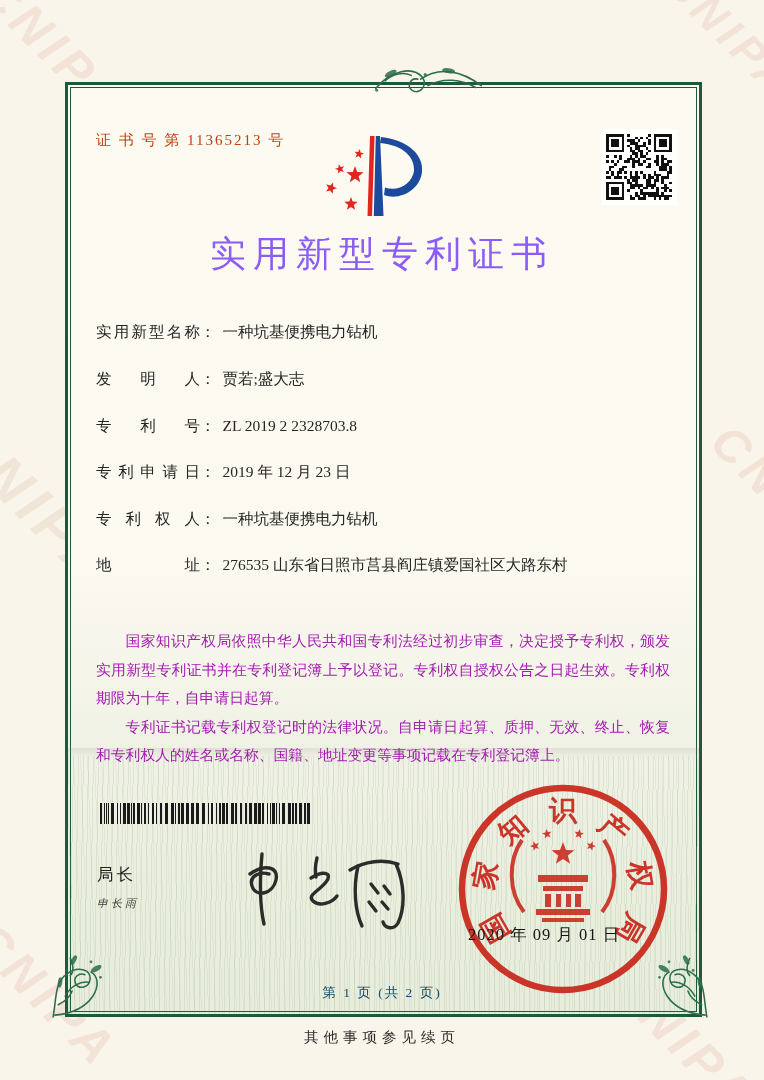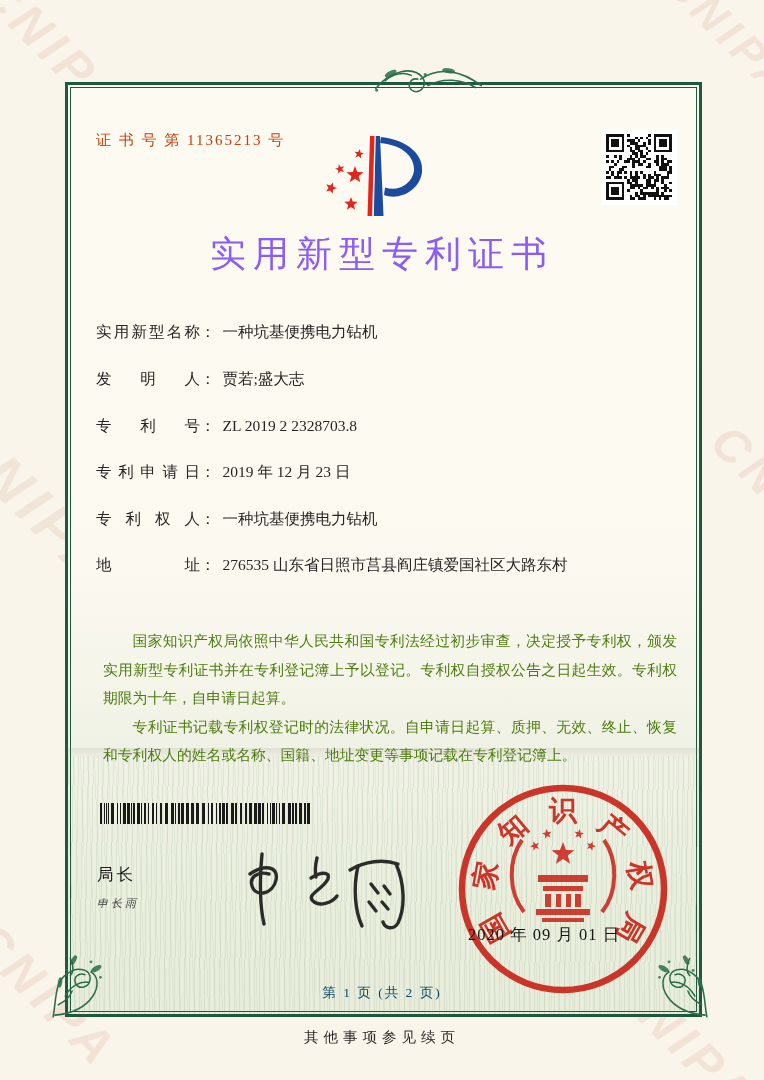--- a/index.html
+++ b/index.html
@@ -45,21 +45,21 @@
   .field-row { position:absolute; left:96px; width:578px; font-size:15.5px; white-space:nowrap; }
   .flabel { display:inline-block; width:104px; text-align:justify; text-align-last:justify; }
   .fcolon { display:inline-block; margin-right:7px; }
   .fr0 { top:322px; } .fr1 { top:369px; } .fr2 { top:416px; }
   .fr3 { top:462px; } .fr4 { top:509px; } .fr5 { top:555px; }
   .fr6 { top:601px; }
   .grant-right { position:absolute; left:358px; top:0; white-space:nowrap; }
   .grant-right .flabel { width:86px; }
 
   .paras { position:absolute; left:96px; top:627px; width:574px; font-size:14.8px;
-           line-height:28.6px; text-align:justify; color:#4d7c0f;margin-left:7px; }
+           line-height:28.6px; text-align:justify; color:#a21caf; }
   .paras p { text-indent:2em; }
 
   .barcode { position:absolute; left:100px; top:803px; width:212px; height:21px; }
   .barcode svg { width:100%; height:100%; display:block; }
 
   .signer-title { position:absolute; left:97px; top:864px; font-size:16.5px; letter-spacing:3px; color:#1e1e1e; }
   .signer-name  { position:absolute; left:97px; top:896px; font-size:11px; letter-spacing:3px; color:#404040;font-style:italic; }
   .signature { position:absolute; left:212px; top:836px; width:212px; height:102px; }
 
   .seal { position:absolute; left:450px; top:776px; width:226px; height:226px; opacity:0.93; }

